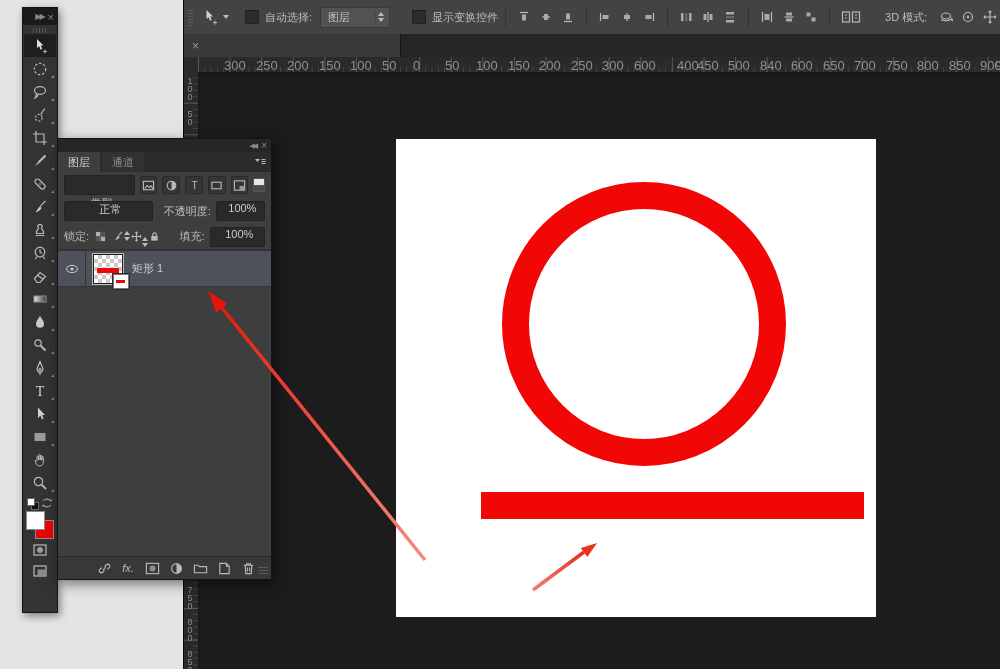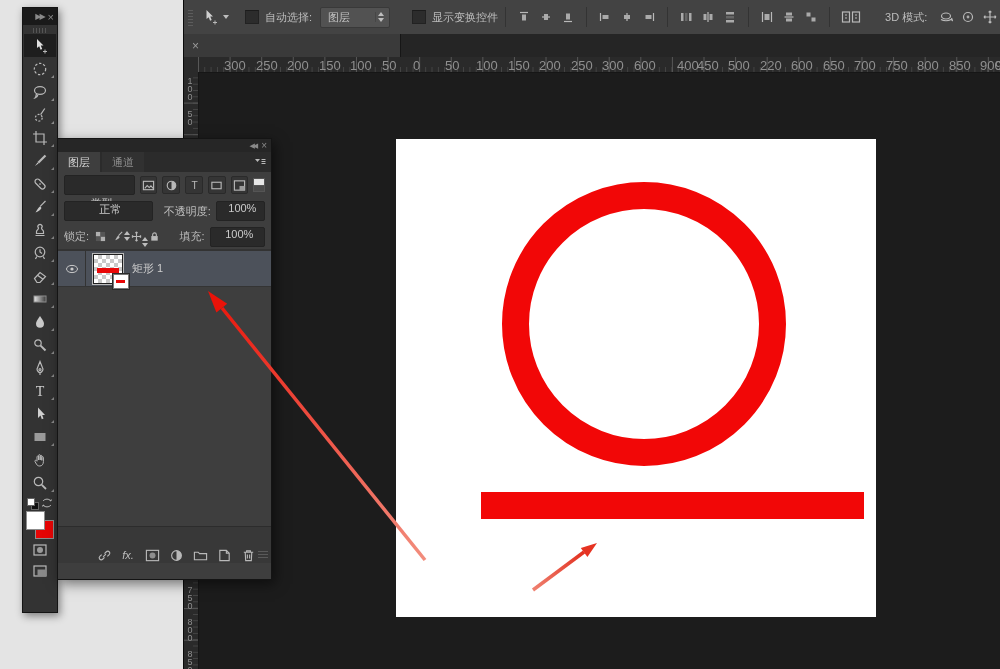--- a/index.html
+++ b/index.html
@@ -84,22 +84,22 @@
   .thumb.white{background-image:none;}
   .lrow.sel .thumb{outline:1px solid #b9b9b9;}
   .t-bar{position:absolute;left:3px;top:13px;width:22px;height:5px;background:#e80808;}
   .t-ring{position:absolute;left:5px;top:5px;width:18px;height:18px;border:3px solid #e80808;border-radius:50%;box-sizing:border-box;}
   .mask-badge{position:absolute;right:-7px;bottom:-6px;width:14px;height:13px;background:#fff;border:1px solid #777;
      box-shadow:0 0 0 1px #2a2a2a;}
   .mask-badge::after{content:"";position:absolute;left:2px;top:5px;width:9px;height:3px;background:#e80808;}
   .lname{margin-left:9px;color:#cfcfcf;}
   .lname.it{font-style:italic;}
   .rowlock{position:absolute;right:24px;top:11px;}
-  #lp-bottom{position:absolute;left:0;bottom:16px;width:100%;height:37px;background:#383838;border-top:1px solid #2c2c2c;
-     display:flex;align-items:flex-end;gap:8px;padding-left:38px;box-sizing:border-box;}
+  #lp-bottom{position:absolute;left:0;bottom:0;width:100%;height:23px;background:#383838;border-top:1px solid #2c2c2c;
+     display:flex;align-items:center;gap:8px;padding-left:38px;box-sizing:border-box;}
   .bi{display:inline-flex;width:16px;height:16px;align-items:center;justify-content:center;}
   #fx-lbl{color:#bdbdbd;font-size:11px;font-style:italic;}
   #lp-grip{position:absolute;right:3px;bottom:5px;width:10px;height:8px;
      background:repeating-linear-gradient(0deg,#5a5a5a 0 1px,transparent 1px 3px);}
   #arrow-overlay{position:absolute;left:0;top:0;z-index:50;pointer-events:none;}
   .toggle-sw{width:12px;height:14px;display:flex;flex-direction:column;margin-left:auto;}
   .toggle-sw .a{height:7px;background:#e6e6e6;border:1px solid #555;border-bottom:none;}
   .toggle-sw .b{height:7px;background:#4a4a4a;border:1px solid #555;}
 </style>
 </head>
@@ -273,21 +273,21 @@
         <span class="rlab" style="left: 247px;">50</span>
         <span class="rlab" style="left: 278px;">100</span>
         <span class="rlab" style="left: 310px;">150</span>
         <span class="rlab" style="left: 341px;">200</span>
         <span class="rlab" style="left: 373px;">250</span>
         <span class="rlab" style="left: 404px;">300</span>
         <span class="rlab" style="left: 436px;">600</span>
         <span class="rlab" style="left: 467px; margin-left: 12px;">400</span>
         <span class="rlab" style="left: 499px;">450</span>
         <span class="rlab" style="left: 530px;">500</span>
-        <span class="rlab" style="left: 562px;">220</span>
+        <span class="rlab" style="left: 562px;">840</span>
         <span class="rlab" style="left: 593px;">600</span>
         <span class="rlab" style="left: 625px;">650</span>
         <span class="rlab" style="left: 656px;">700</span>
         <span class="rlab" style="left: 688px;">750</span>
         <span class="rlab" style="left: 719px;">800</span>
         <span class="rlab" style="left: 751px;">850</span>
         <span class="rlab" style="left: 782px;">900</span>
         <span class="rlab" style="left: 797px;">950</span>
       </div>
     <div id="ruler-left">

